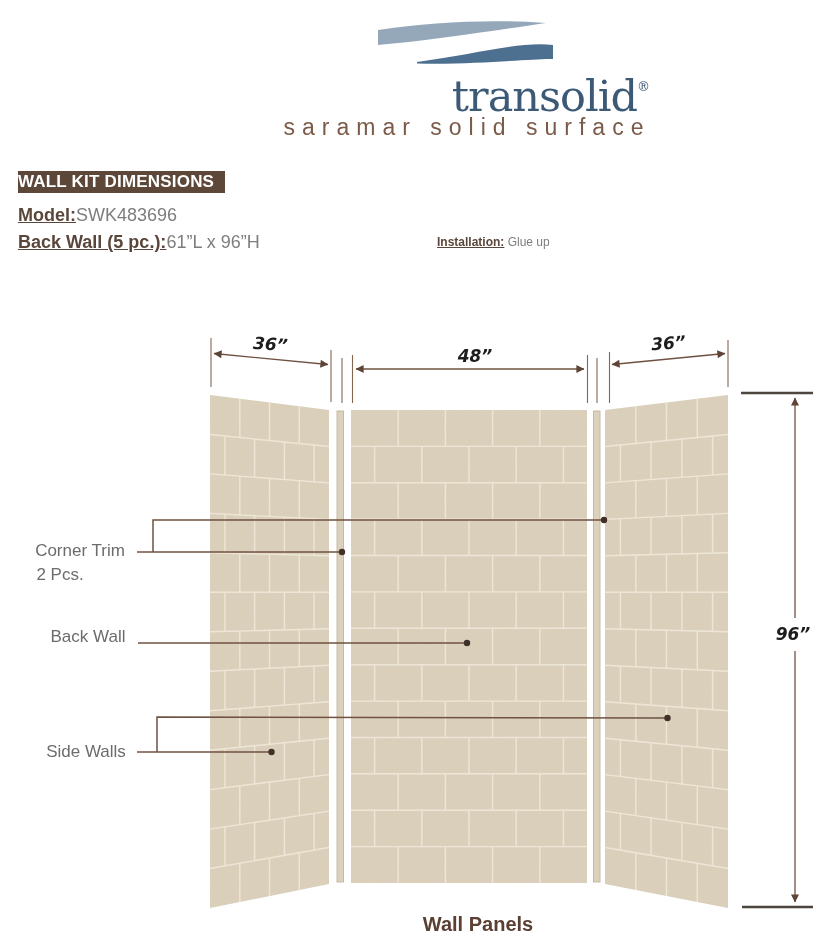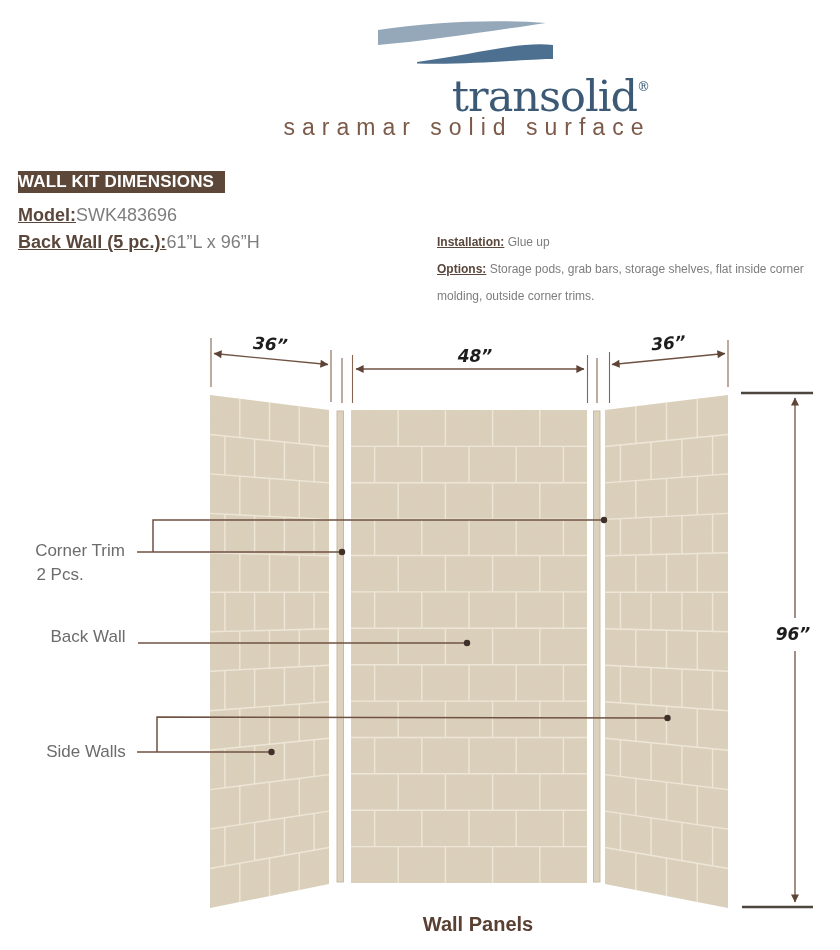--- a/index.html
+++ b/index.html
@@ -54,21 +54,20 @@
 
   <div class="abs title-bar">WALL KIT DIMENSIONS</div>
 
   <div class="abs specs">
     <div class="spec-row"><span class="lbl">Model:</span><span class="val">SWK483696</span></div>
     <div class="spec-row"><span class="lbl">Back Wall (5 pc.):</span><span class="val">61”L x 96”H</span></div>
   </div>
 
   <div class="abs details">
     <div><span class="lbl">Installation:</span> <span class="val">Glue up</span></div>
-    <div><span class="lbl">Options:</span> <span class="val">Storage pods, grab bars, storage shelves, flat inside corner molding, outside corner trims.</span></div>
   </div>
 
   <svg class="abs diagram" viewBox="0 0 840 620">
     <defs>
       <marker id="arr" viewBox="0 0 10 10" refX="9.5" refY="5" markerWidth="9" markerHeight="8" markerUnits="userSpaceOnUse" orient="auto-start-reverse">
         <path d="M0,0 L10,5 L0,10 Z" fill="#5d4436"></path>
       </marker>
       <filter id="speckle" x="-5%" y="-5%" width="110%" height="110%">
         <feTurbulence type="fractalNoise" baseFrequency="0.7" numOctaves="2" result="t"></feTurbulence>
         <feColorMatrix in="t" type="matrix" values="0 0 0 0 0.55  0 0 0 0 0.47  0 0 0 0 0.36  0 0 0 0.28 0"></feColorMatrix>

